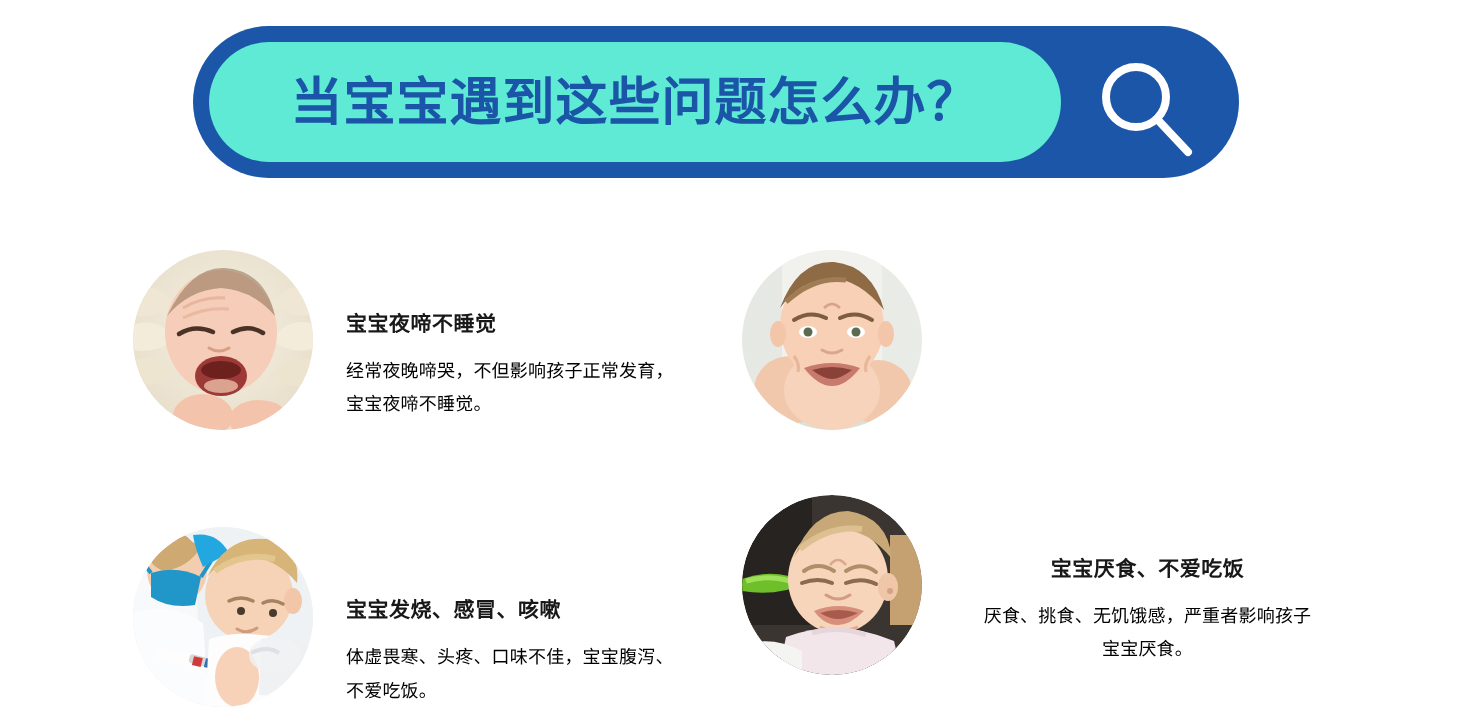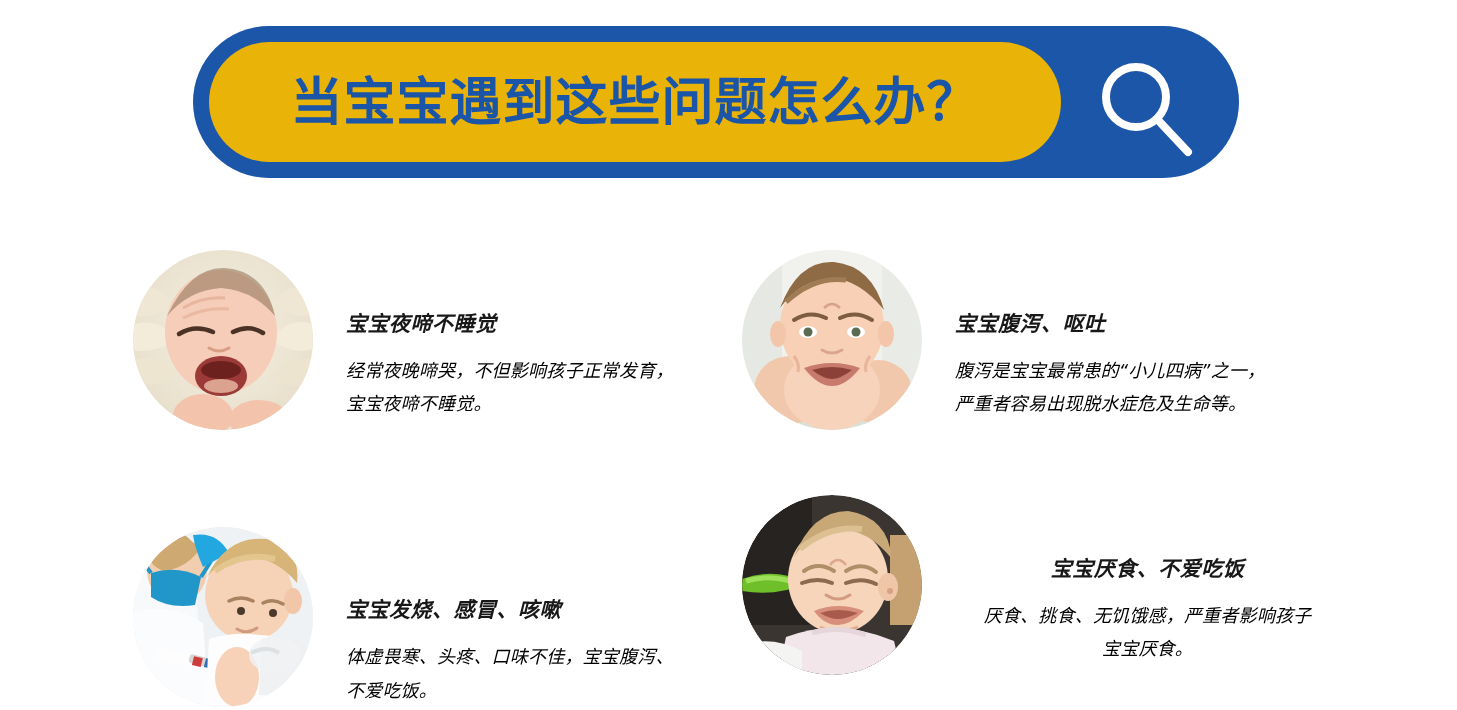--- a/index.html
+++ b/index.html
@@ -30,21 +30,21 @@
     inset: 0;
     background: #1B56A8;
     border-radius: 76px;
   }
   .banner-inner {
     position: absolute;
     left: 16px;
     top: 16px;
     width: 852px;
     height: 120px;
-    background: #eab308;
+    background: #5eead4;
     border-radius: 60px;
     display: flex;
     align-items: center;
     justify-content: center;
   }
   .banner-title {
     font-family: "DejaVu Sans", "Liberation Sans", sans-serif;
     font-size: 52px;
     font-weight: bold;
     color: #1B55A8;
@@ -90,21 +90,20 @@
     overflow: hidden;
     position: relative;
     background: #f2efe9;
   }
   .thumb svg { display: block; width: 180px; height: 180px; }
 
   .card-text {
     margin-left: 33px;
     padding-top: 62px;
     width: 385px;
-    font-style: italic;
   }
   .card-heading {
     font-family: "DejaVu Sans", "Liberation Sans", sans-serif;
     font-size: 21px;
     font-weight: bold;
     color: #181818;
     line-height: 1.2;
     margin: 0 0 17px 0;
     letter-spacing: 0.5px;
     white-space: nowrap;
@@ -211,27 +210,20 @@
           <ellipse cx="114" cy="82" rx="9" ry="6" fill="#ffffff"></ellipse>
           <circle cx="66" cy="82" r="4.5" fill="#5b6b52"></circle>
           <circle cx="114" cy="82" r="4.5" fill="#5b6b52"></circle>
           <path d="M80 100 Q90 106 100 100" stroke="#dba68d" stroke-width="3" fill="none" stroke-linecap="round"></path>
           <path d="M62 118 Q90 108 118 118 Q104 136 90 136 Q76 136 62 118 Z" fill="#c87b6c"></path>
           <path d="M70 120 Q90 114 110 120 Q98 129 90 129 Q82 129 70 120 Z" fill="#8a4238"></path>
           <path d="M52 106 Q58 114 56 122" stroke="#e2a98f" stroke-width="3" fill="none" opacity="0.7"></path>
           <path d="M128 106 Q122 114 124 122" stroke="#e2a98f" stroke-width="3" fill="none" opacity="0.7"></path>
         </g>
       </svg>
-    </div>
-    <div class="card-text">
-      <div class="card-heading">宝宝腹泻、呕吐</div>
-      <p class="card-desc">
-        <span>腹泻是宝宝最常患的“小儿四病”之一，</span><br>
-        <span>严重者容易出现脱水症危及生命等。</span>
-      </p>
     </div>
   </div>
 
   <div class="card c2">
     <div class="thumb">
       <svg viewBox="0 0 180 180" xmlns="http://www.w3.org/2000/svg" aria-hidden="true">
         <defs>
           <clipPath id="clip3">
               <circle cx="90" cy="90" r="90"></circle>
             </clipPath>

